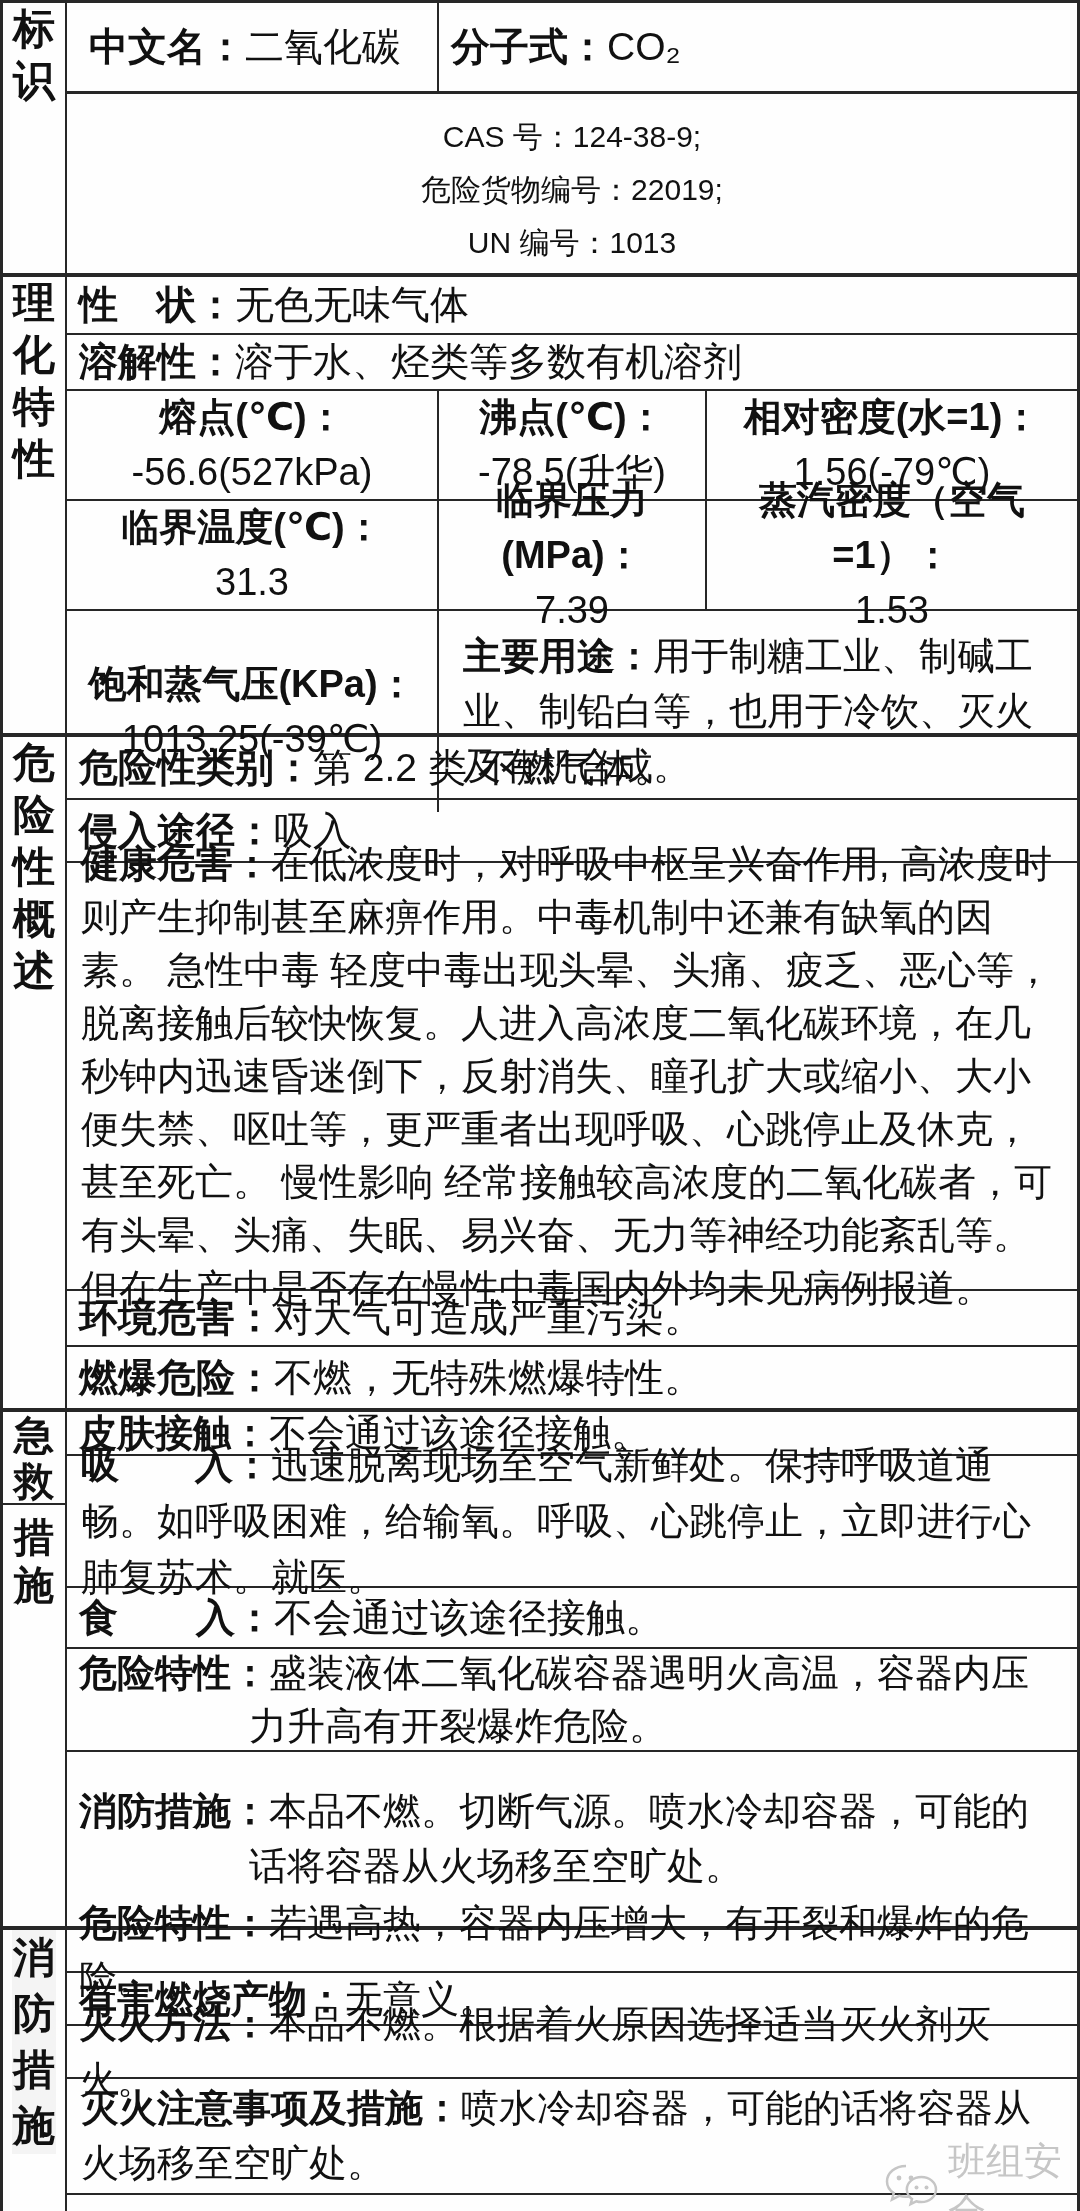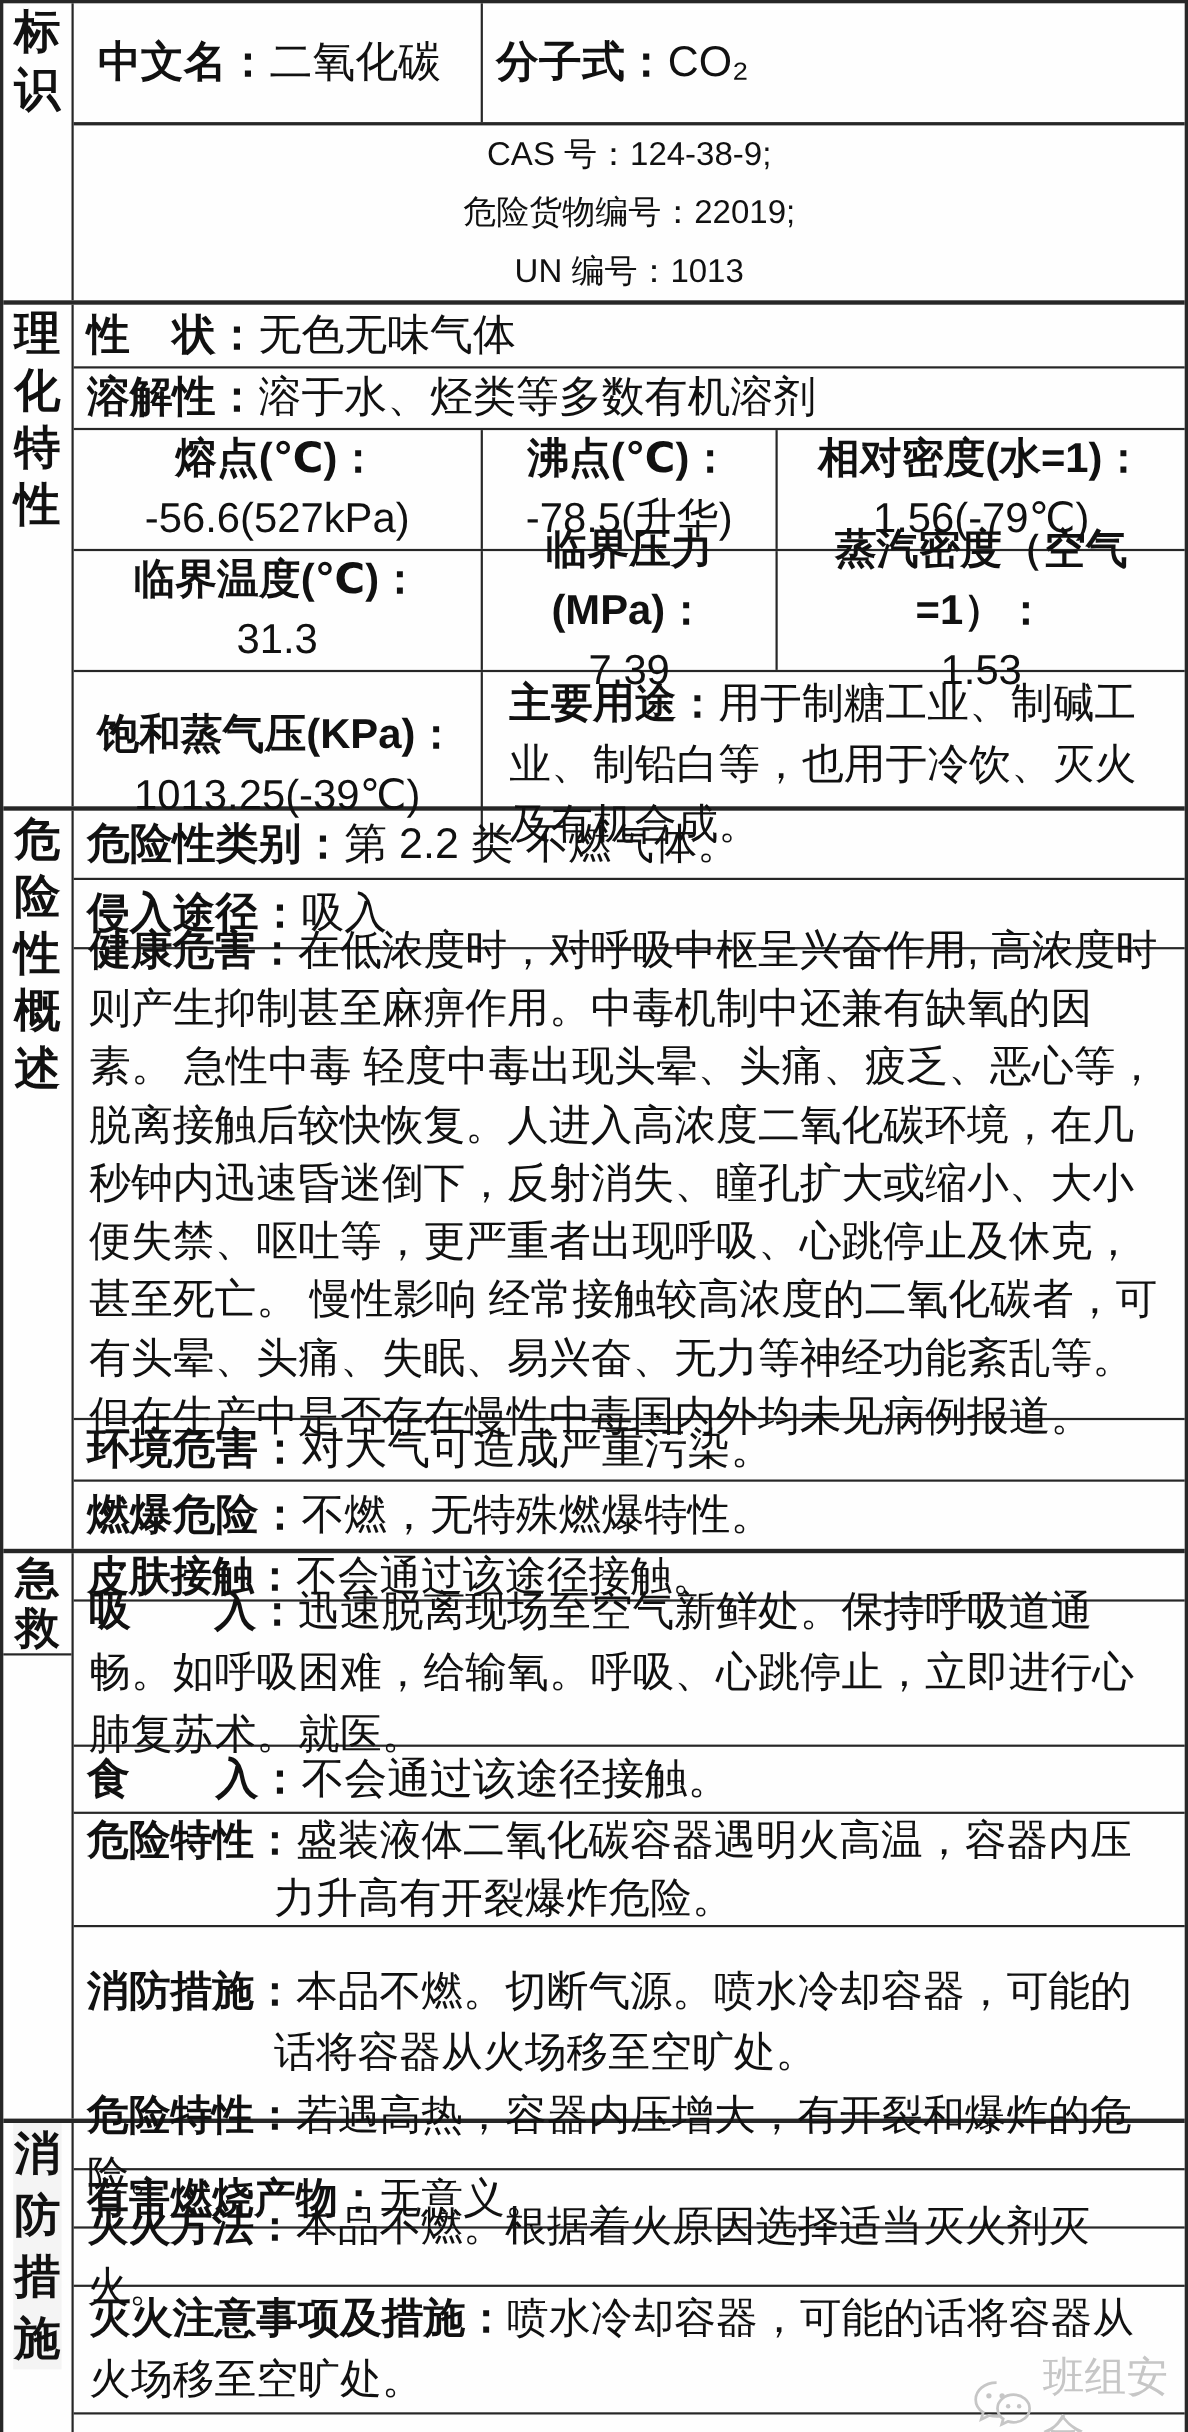--- a/index.html
+++ b/index.html
@@ -16,21 +16,21 @@
   
   .vcol{width:62px;border-right:2px solid #272727;display:flex;flex-direction:column;align-items:center;flex:none;}
   .vlabel{width:44px;font-weight:700;font-size:42px;line-height:52px;text-align:center;word-break:break-all;}
   .vlabel.spread{line-height:56px;}
   .vlabel.hl{background:#f4f4f4;}
   
   .content{flex:1;display:flex;flex-direction:column;min-width:0;}
   .row{display:flex;align-items:center;border-bottom:2px solid #272727;box-sizing:border-box;}
   .row.lastrow{border-bottom:none;}
   .row.thickline{border-bottom-width:3px;}
-  .cell{height:100%;box-sizing:border-box;display:flex;align-items:center;padding:0 10px;min-width:0;}
+  .cell{height:100%;box-sizing:border-box;display:flex;align-items:center;padding:16px 10px;min-width:0;}
   .cell.br{border-right:2px solid #272727;}
   .cell.center{justify-content:center;text-align:center;padding:0 4px;}
   .cell.col{flex-direction:column;}
   .txt{margin:0;padding:0 12px;font-size:39px;line-height:56px;}
   .par{margin:0;padding:2px 14px;font-size:38px;line-height:53px;}
   .b{font-weight:700;}
   .hang{padding-left:182px;text-indent:-170px;}
   .twoLine{font-size:38px;line-height:55px;text-align:center;}
   .codes{flex-direction:column;justify-content:center;text-align:center;font-size:30px;line-height:53px;}
   .wm{position:absolute;left:884px;top:2136px;display:flex;align-items:center;gap:6px;}
@@ -134,20 +134,23 @@
         <div class="row lastrow" style="flex:1">
           <p class="txt"><span class="b">燃爆危险：</span><span>不燃，无特殊燃爆特性。</span></p>
         </div>
       </div>
     </section>
 
     <section class="sec" style="height:514px">
       <div class="vcol" style="justify-content:flex-start">
         <div style="height:91px;border-bottom:2px solid #272727;display:flex;align-items:center;width:62px;justify-content:center">
           <div class="vlabel" style="font-size:40px;line-height:46px">急救</div>
+        </div>
+        <div style="flex:1;display:flex;justify-content:center;padding-top:8px;width:62px">
+          <div class="vlabel" style="font-size:40px;line-height:48px">措施</div>
         </div>
       </div>
       <div class="content">
         <div class="row" style="height:44px">
           <p class="txt" style="font-size:38px"><span class="b">皮肤接触：</span><span>不会通过该途径接触。</span></p>
         </div>
         <div class="row" style="height:132px">
           <p class="par" style="line-height:56px"><span class="b">吸　　入：</span><span>迅速脱离现场至空气新鲜处。保持呼吸道通畅。如呼吸困难，给输氧。呼吸、心跳停止，立即进行心肺复苏术。就医。</span></p>
         </div>
         <div class="row" style="height:61px">

